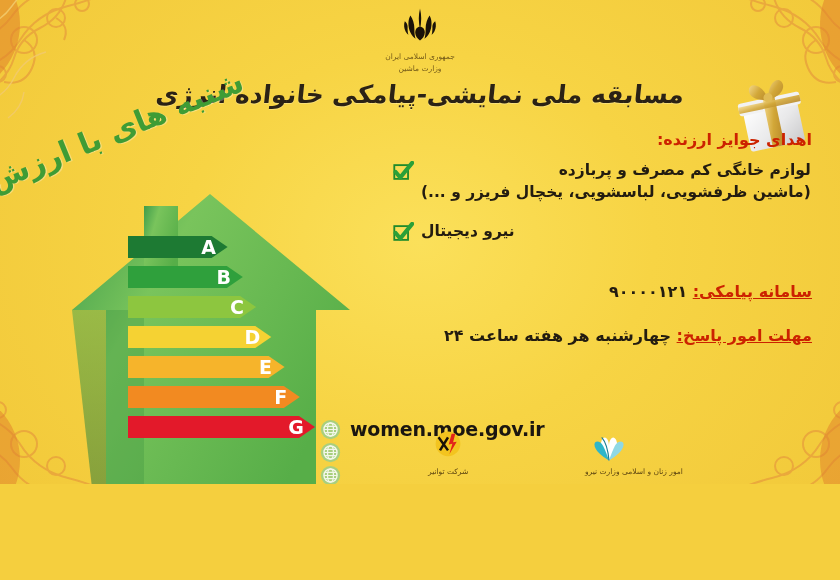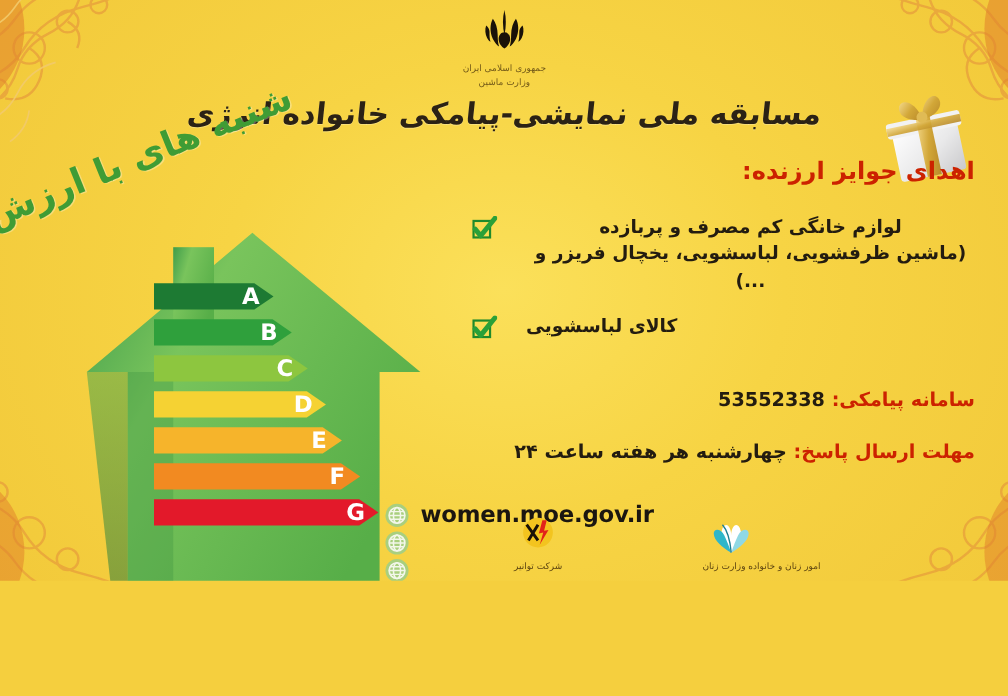--- a/index.html
+++ b/index.html
@@ -68,39 +68,39 @@
   
   #house{position:absolute;left:58px;top:188px;width:300px;height:350px;}
   #bars{position:absolute;left:0;top:0;width:300px;height:350px;}
 
   
   #right{
     position:absolute;right:28px;top:130px;width:420px;
     text-align:right;direction:rtl;
   }
   .h-red{
-    color:#cc2200;font-weight:bold;font-size:20px;
-    font-family:"DejaVu Sans",sans-serif;margin:0 0 24px 0;
+    color:#cc2200;font-weight:bold;font-size:16px;
+    font-family:"DejaVu Sans",sans-serif;margin:0 0 10px 0;
   }
   .prize-row{
     display:flex;flex-direction:row-reverse;align-items:flex-start;
-    justify-content:flex-start;gap:24px;margin-bottom:4px;text-align:center;
+    justify-content:flex-start;gap:7px;margin-bottom:4px;
   }
   .prize-text{
     color:#231c10;font-weight:bold;font-size:15.5px;line-height:1.45;
     font-family:"DejaVu Sans",sans-serif;
   }
   .chk{flex:0 0 auto;margin-top:2px;}
 
   .info-line{
     color:#231c10;font-weight:bold;font-size:16px;
     font-family:"DejaVu Sans",sans-serif;margin:0;
     line-height:1.5;
   }
-  .info-line .lbl{color:#cc2200;}
+  .info-line .lbl{color:#cc2200;text-decoration:underline;}
   .num{font-family:"DejaVu Sans",sans-serif;letter-spacing:1px;}
 
   #sms-block{margin-top:36px;}
   #deadline-block{margin-top:20px;}
   #more-block{margin-top:22px;}
 
   
   #links{
     position:absolute;right:220px;top:418px;width:300px;
     direction:ltr;text-align:right;
@@ -289,34 +289,34 @@
         <div class="prize-text">(ماشین ظرفشویی، لباسشویی، یخچال فریزر و ...)</div>
       </div>
     </div>
 
     <div class="prize-row" style="margin-top:16px;">
       <svg class="chk" width="22" height="22" viewBox="0 0 24 24">
         <rect x="2.5" y="4.5" width="15" height="15" fill="none" stroke="#1f8a2b" stroke-width="2"></rect>
         <path d="M4 12 L9 18 L22 2" fill="none" stroke="#2aa038" stroke-width="4.5" stroke-linecap="round" stroke-linejoin="round"></path>
       </svg>
       <div>
-        <div class="prize-text">کالای لباسشویی</div>
+        <div class="prize-text">نیرو دیجیتال</div>
       </div>
     </div>
 
     <div id="sms-block">
       <p class="info-line">
         <span class="lbl">سامانه پیامکی:</span>
-        <span class="num">53552338</span>
+        <span class="num">۹۰۰۰۰۱۲۱</span>
       </p>
     </div>
 
     <div id="deadline-block">
       <p class="info-line">
-        <span class="lbl">مهلت ارسال پاسخ:</span>
+        <span class="lbl">مهلت امور پاسخ:</span>
         <span>چهارشنبه هر هفته ساعت ۲۴</span>
       </p>
     </div>
 
   </div>
 
   <div id="links">
     <div class="link-row">
       <svg width="21" height="21" viewBox="0 0 24 24">
         <circle cx="12" cy="12" r="11" fill="#a9cf7e"></circle>
@@ -351,21 +351,21 @@
   </div>
 
   <div id="logos">
     <div class="logo">
       <svg width="48" height="32" viewBox="0 0 64 44">
         <path d="M32 42 C24 34 18 24 22 14 C26 6 32 12 32 22 C32 12 38 6 42 14 C46 24 40 34 32 42 Z" fill="#ffffff"></path>
         <path d="M32 42 C22 36 12 28 12 20 C12 14 20 14 24 22 C27 28 30 36 32 42 Z" fill="#2fb6c9"></path>
         <path d="M32 42 C42 36 52 28 52 20 C52 14 44 14 40 22 C37 28 34 36 32 42 Z" fill="#8fd8e4"></path>
         <path d="M32 42 C31 30 29 18 22 10" fill="none" stroke="#1d7f92" stroke-width="1.6"></path>
       </svg>
-      <div class="cap">امور زنان و خانواده وزارت زنان</div>
+      <div class="cap">امور زنان و اسلامی وزارت نیرو</div>
     </div>
     <div class="logo">
       <svg width="40" height="32" viewBox="0 0 48 44">
         <circle cx="24" cy="19" r="17" fill="#f3c41f"></circle>
         <path d="M11 10 L24 28 M24 10 L13 28" stroke="#1a1208" stroke-width="3.4" fill="none"></path>
         <path d="M29 5 L25 20 L30 19 L26 33 L36 16 L31 17 L34 5 Z" fill="#e2231a"></path>
       </svg>
       <div class="cap">شرکت توانیر</div>
     </div>
   </div>

